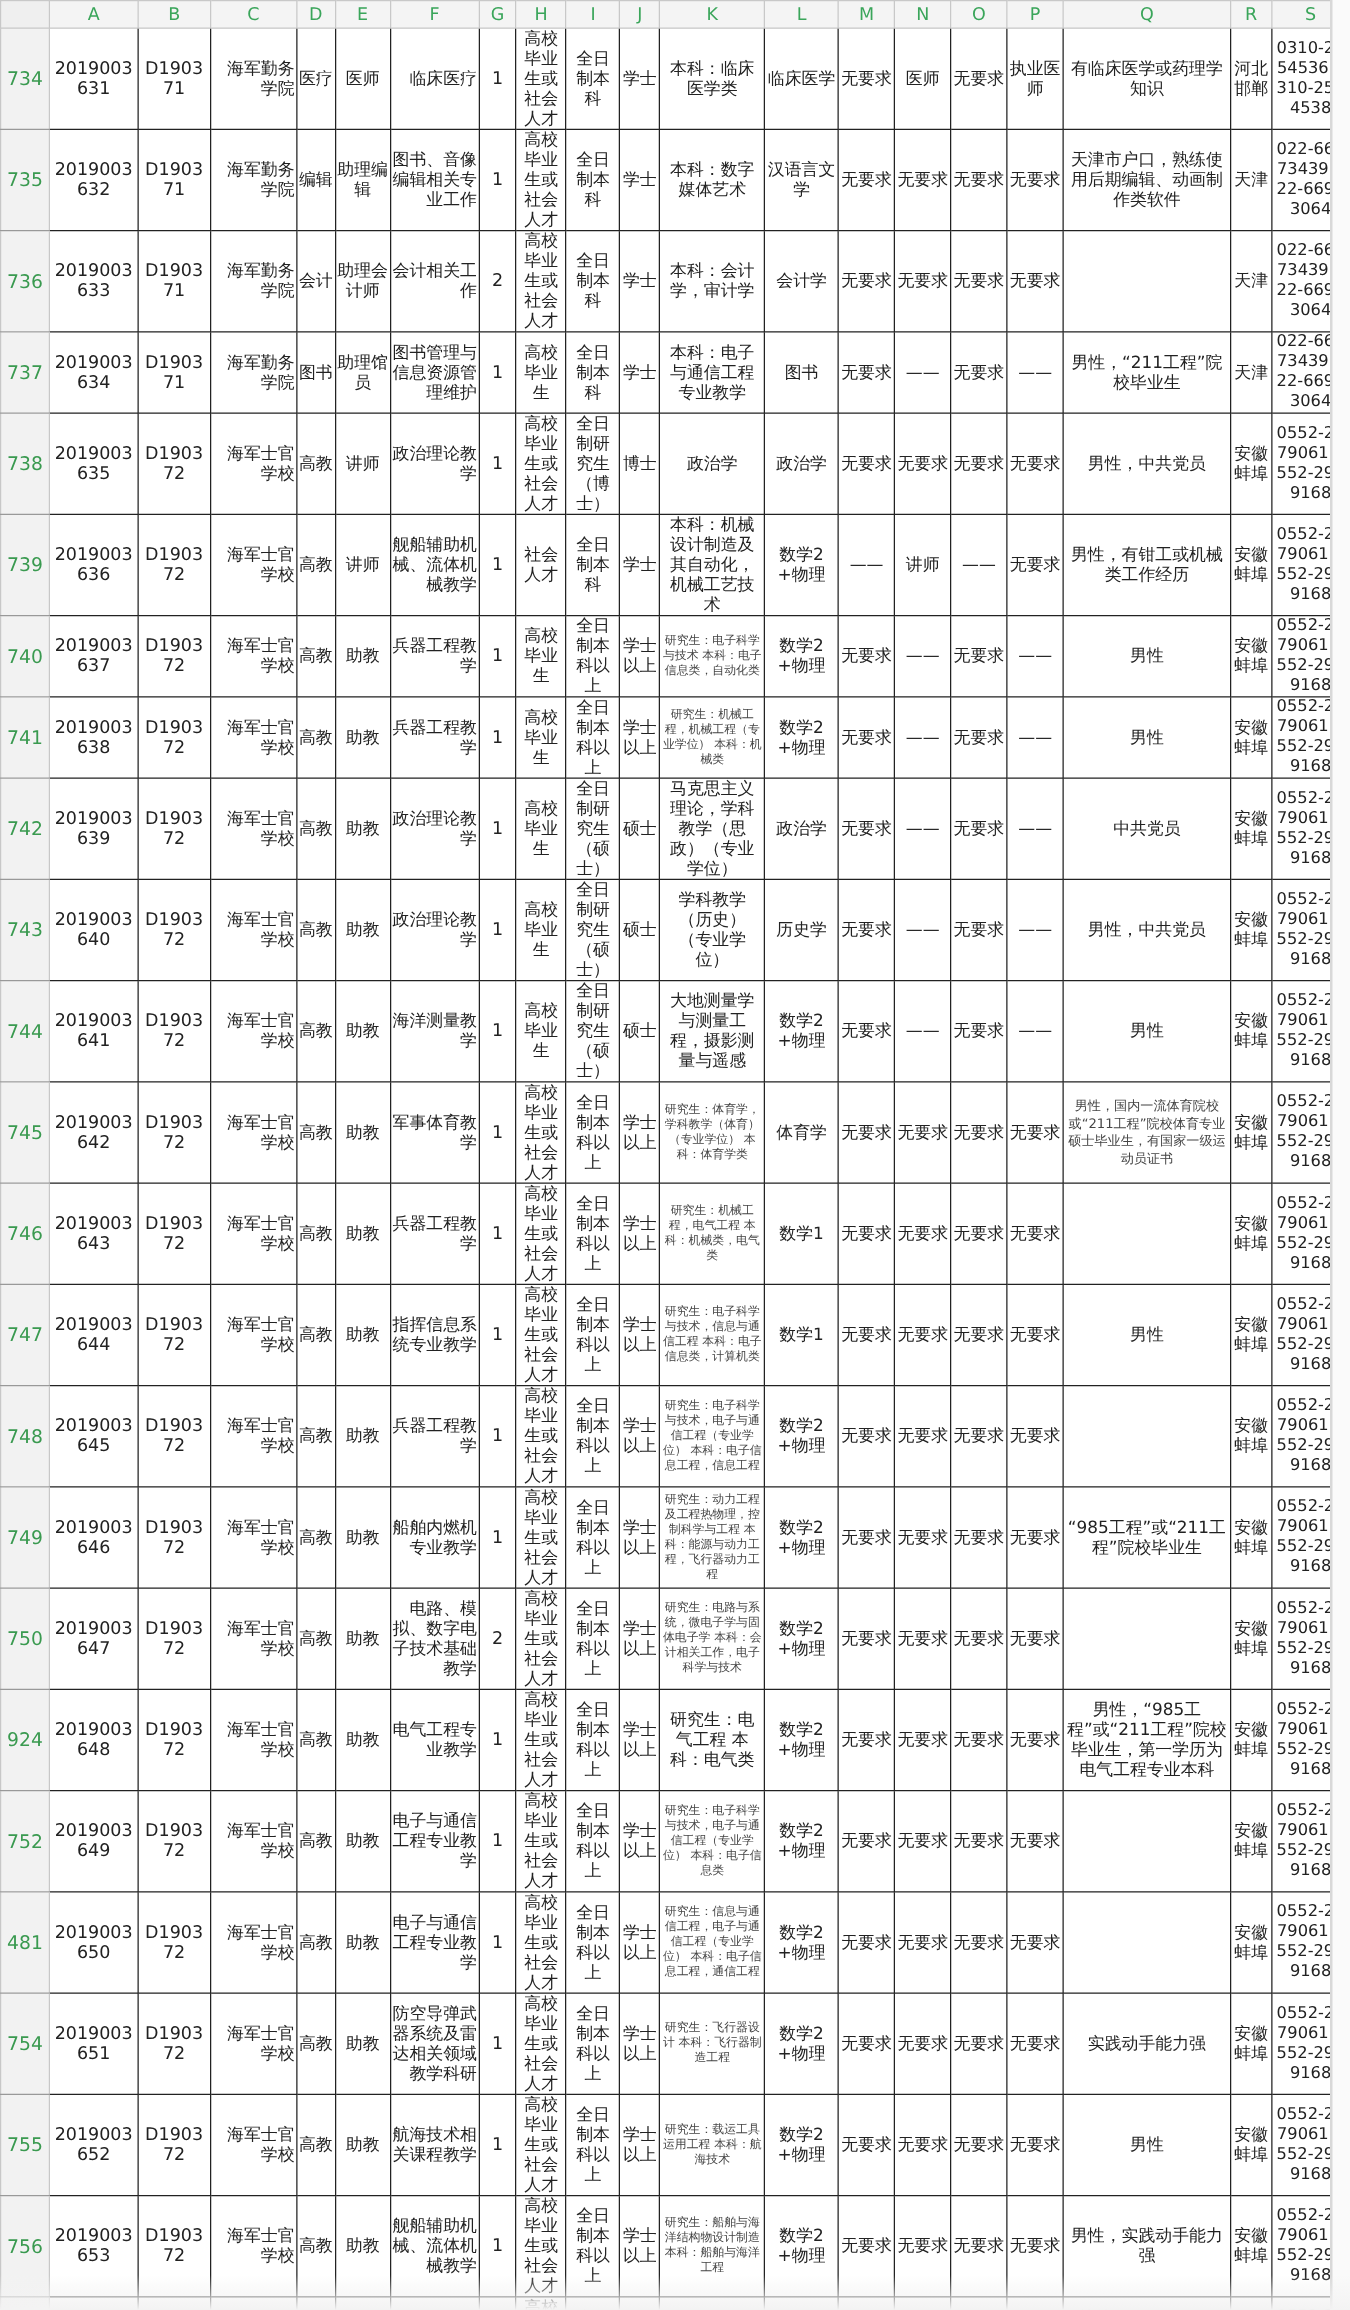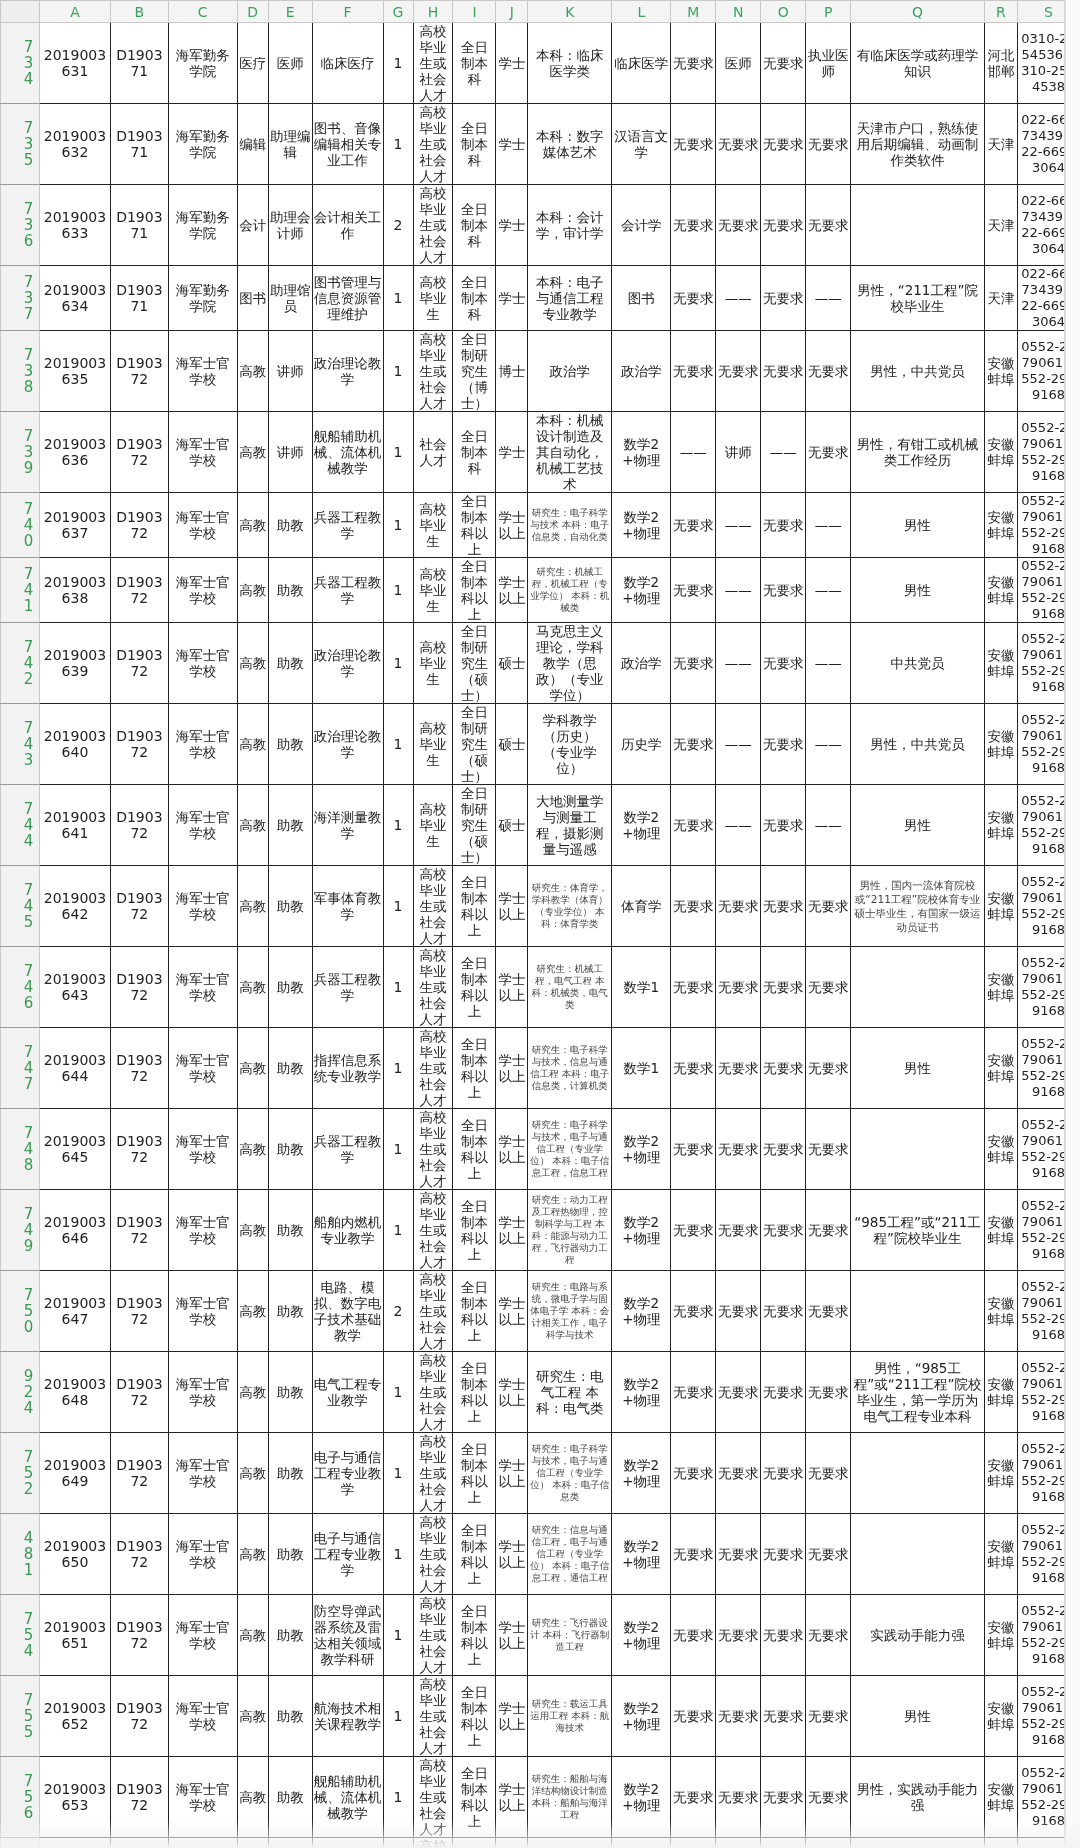--- a/index.html
+++ b/index.html
@@ -2,22 +2,22 @@
 <html><head>
 <meta charset="utf-8">
 <style>
   html, body { margin:0; padding:0; background:#ffffff; }
   body { width:1080px; height:1848px; overflow:hidden; position:relative; font-family:"DejaVu Sans", "Liberation Sans", sans-serif; color:#222; }
   .sheet { position:absolute; left:0; top:0; width:1080px; }
   table { border-collapse:collapse; table-layout:fixed; }
   .hdr th { height:21px; background:#f4f4f4; color:#3aa55a; font-weight:normal; font-size:14px; border:1px solid #c8c8c8; padding:0; text-align:center; }
   .hdr th.corner { background:#efefef; }
   td { border:1.5px solid #222; padding:0 1px; font-size:13.5px; line-height:16px; text-align:center; vertical-align:middle; overflow:hidden; word-break:break-all; height:61px; }
-  td.rownum { background:#f2f2f2; color:#3a9a50; font-size:15px; border:1px solid #c8c8c8; border-bottom:1.5px solid #999;padding-left:18px; }
-  td.left { text-align:center; }
+  td.rownum { background:#f2f2f2; color:#3a9a50; font-size:15px; border:1px solid #c8c8c8; border-bottom:1.5px solid #999; }
+  td.left { text-align:right; }
   td.num { font-size:14px; }
   td.small { font-size:9.5px; line-height:12px; color:#444;margin-top:33px; }
   td.qsmall { font-size:10.5px; line-height:14px; color:#444;margin-left:41px; }
   td.tel { font-size:13px; line-height:16px; }
   .fade { position:absolute; left:0; top:1820px; width:1080px; height:28px; background:linear-gradient(#ffffff00, #f3f3f3); }
   .rightpad { position:absolute; left:1064px; top:0; width:16px; height:1848px; background:#fafafa; border-left:2px solid #d8d8d8; }
 </style>
 </head>
 <body>
 

